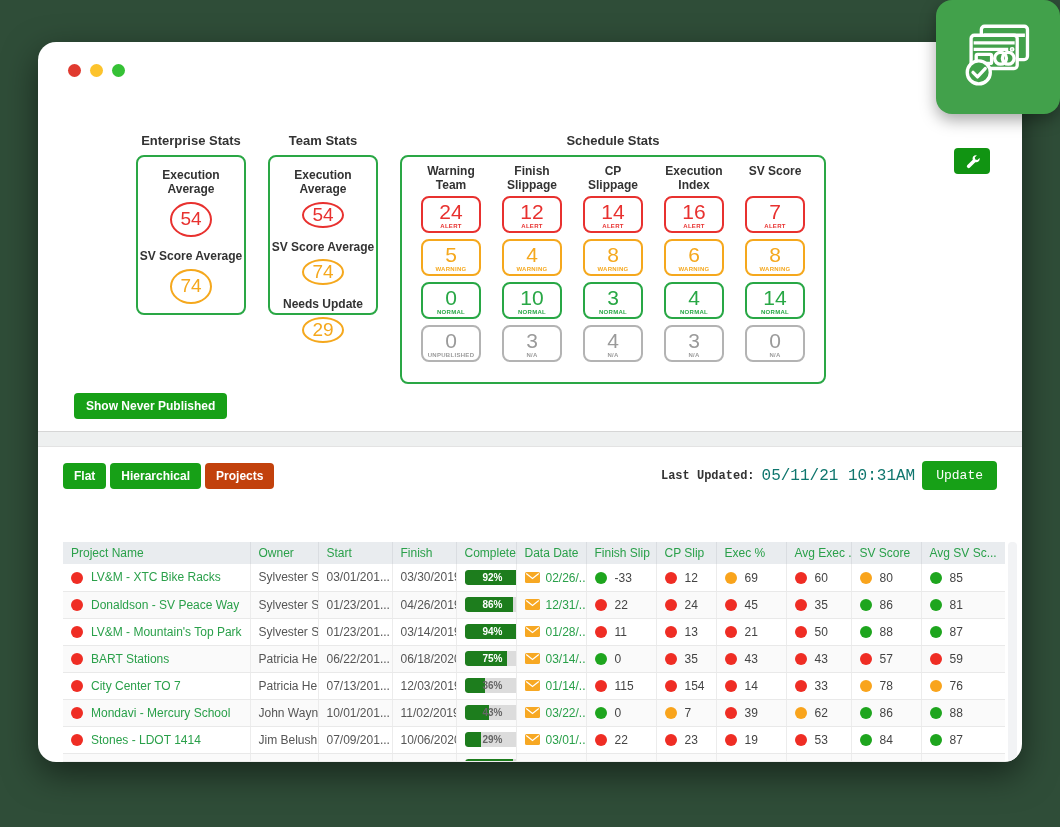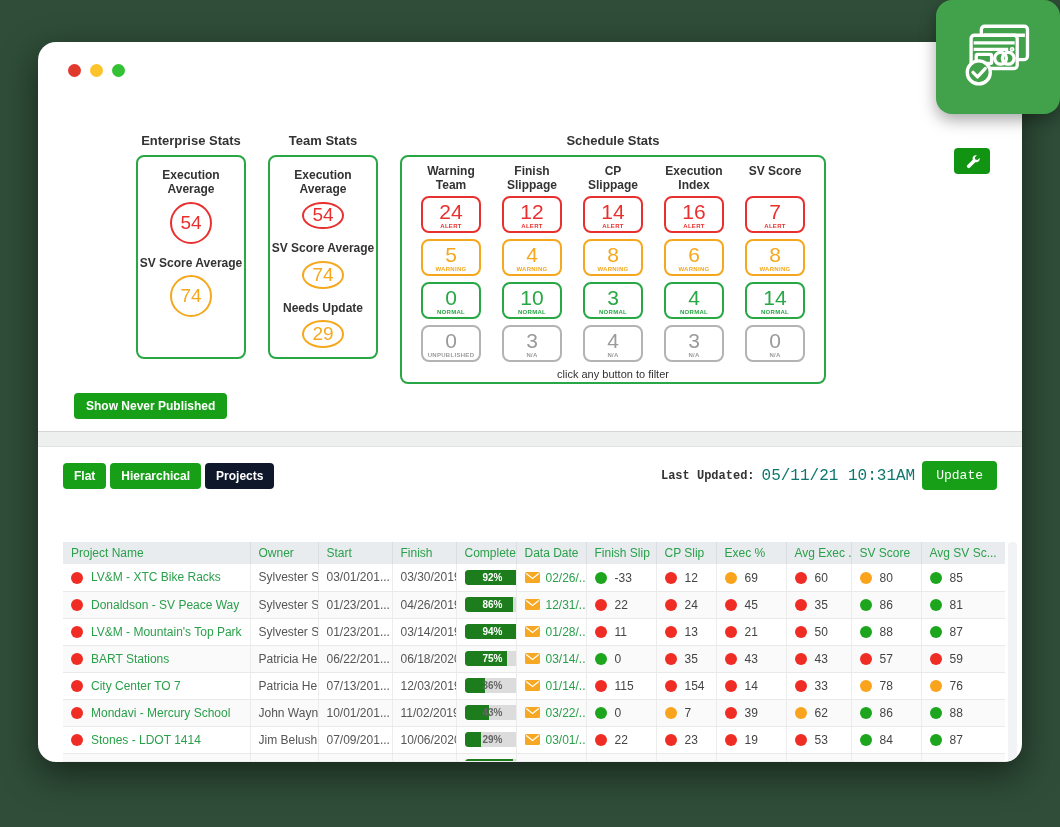--- a/index.html
+++ b/index.html
@@ -47,21 +47,21 @@
   
   .stats-card { padding:34px 25px 0 25px; position:relative; }
   .stats-row { display:flex; align-items:flex-start; margin-left:73px; }
   .stat-group { display:flex; flex-direction:column; align-items:center; }
   .stat-group + .stat-group { margin-left:22px; }
   .stat-title { font-size:13px; font-weight:bold; color:#333; margin-bottom:7px; }
 
   .stat-panel {
     border:2px solid #2aa745; border-radius:8px; background:#fff;
   }
-  .metric-panel { width:110px; height:204px; padding-top:8px; display:flex; flex-direction:column; align-items:center; }
+  .metric-panel { width:110px; height:160px; padding-top:8px; display:flex; flex-direction:column; align-items:center; }
   .metric-label { font-size:12px; font-weight:bold; color:#333; text-align:center; margin-top:4px; line-height:1.15; }
   .metric-circle {
     width:42px; height:42px; border-radius:50%; border:2px solid;
     display:flex; align-items:center; justify-content:center;
     font-size:19px; margin:5px 0 9px 0;
   }
 
   .sched-panel { width:426px; height:229px; padding:8px 10px 4px; display:flex; flex-direction:column; }
   .sched-cols { display:flex; justify-content:space-between; padding:0 6px; flex:1; }
   .sched-col { width:66px; display:flex; flex-direction:column; align-items:center; }
@@ -92,21 +92,21 @@
   .show-never { margin-top:9px; padding:6px 12px;margin-left:11px; }
 
   
   .divider { height:16px; background:#eef0f0; border-top:1px solid #d6d6d6; border-bottom:1px solid #e3e3e3; margin-top:12px; }
 
   
   .table-card { position:relative; }
   .toolbar { display:flex; align-items:center; margin:14px 25px 0 25px; }
   .tabs { display:flex; gap:4px;justify-content:flex-end; }
   .tab { padding:6px 11px; }
-  .tab.active { background:#0f172a; }
+  .tab.active { background:#c2410c; }
   .toolbar-right { margin-left:auto; display:flex; align-items:center; gap:7px;font-family:Liberation Mono, monospace; }
   .lu-label { font-size:12px; font-weight:bold; color:#333; }
   .lu-value { font-size:16px; color:#0f766e; }
   .update-btn { padding:7px 14px; font-size:13px; font-weight:normal; }
 
   .table-area { position:relative; margin:52px 4px 0 25px; }
   .table-wrap { width:942px; height:220px; overflow:hidden; border-bottom:1px solid #eee; }
   .scroll-track { position:absolute; right:1px; top:0; width:9px; height:220px; background:#f2f3f5; border-radius:4px; }
 
   table { border-collapse:collapse; table-layout:fixed; width:942px; font-size:12px; }
@@ -262,21 +262,20 @@
                 <div class="sched-cell cell-green">
                   <div class="sched-num">14</div>
                   <div class="sched-status">NORMAL</div>
                 </div>
                 <div class="sched-cell cell-gray">
                   <div class="sched-num">0</div>
                   <div class="sched-status">N/A</div>
                 </div>
               </div>
             </div>
-          <div class="sched-footer">click any button to filter</div>
         </div>
       </div>
     </div>
     <button class="green-btn show-never">Show Never Published</button>
   </div>
 
   <button class="wrench-btn">
     <svg width="15" height="15" viewBox="0 0 16 16">
       <path d="M11.7 1.2a3.6 3.6 0 0 0-3.4 4.8L2.6 11.7a1.9 1.9 0 1 0 2.7 2.7L11 8.7a3.6 3.6 0 0 0 4.5-4.5L13.2 6.5l-2.2-.6-.6-2.2 2.3-2.3a3.7 3.7 0 0 0-1-.2z" fill="#fff"></path>
     </svg>

